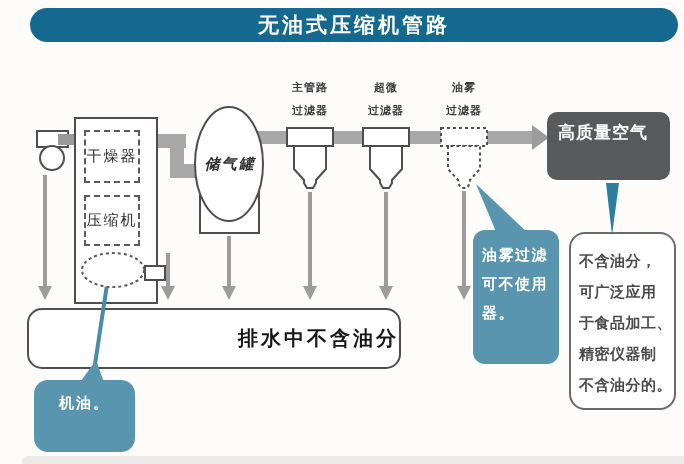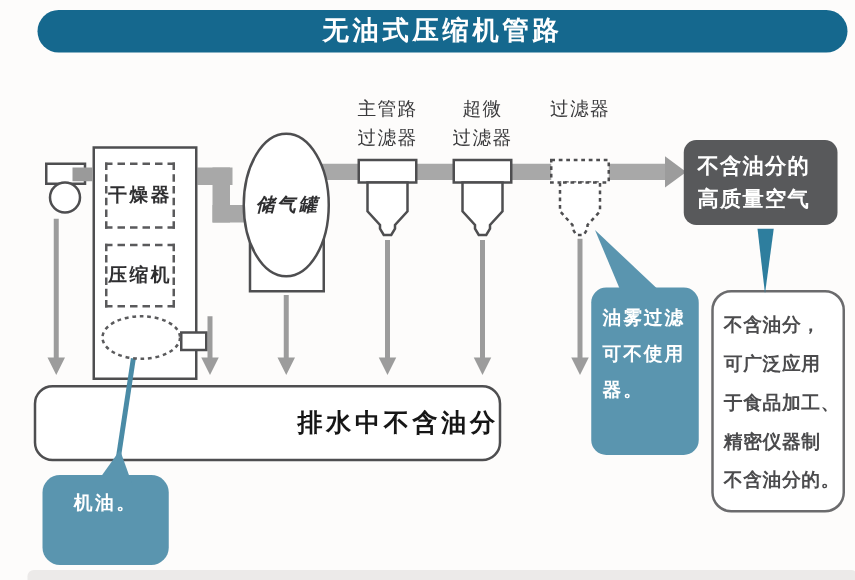--- a/index.html
+++ b/index.html
@@ -16,31 +16,31 @@
   .title-bar{
     left:18px;top:8px;width:648px;height:34px;background:#15688e;
     border-radius:17px;color:#fff;font-weight:bold;font-size:21px;
     letter-spacing:3px;text-align:center;line-height:34px;
   }
 
   
   .unit-box{left:62px;top:117px;width:80px;height:183px;background:#fff;border:2px solid #4e4e50;}
   .dashed-box{position:absolute;border:2px dashed #5a5a5c;background:#fff;
     display:flex;align-items:center;justify-content:center;
-    font-weight:bold;color:#2e2e30;font-size:15px;letter-spacing:2px;white-space:nowrap;}
+    font-weight:normal;color:#2e2e30;font-size:15px;letter-spacing:2px;white-space:nowrap;}
   .dryer-box{left:8px;top:11px;width:52px;height:49px;}
   .compr-box{left:8px;top:76px;width:52px;height:47px;}
 
   
   .tank-label{left:183px;top:155px;width:70px;text-align:center;
     font-weight:bold;font-size:15px;color:#2e2e30;letter-spacing:2px;font-style:italic;}
 
   
-  .filter-label{top:76px;width:96px;text-align:center;font-weight:normal;
-    color:#3a3a3c;font-size:15px;line-height:23px;letter-spacing:1px;}
+  .filter-label{top:76px;width:96px;text-align:center;font-weight:bold;
+    color:#3a3a3c;font-size:11px;line-height:23px;letter-spacing:1px;}
 
   
   .drain-box{left:15px;top:308px;width:370px;height:57px;background:#fff;
     border:2px solid #4e4e50;border-radius:15px;
     display:flex;align-items:center;justify-content:flex-end;}
   .drain-box span{font-weight:bold;font-size:20px;color:#161616;letter-spacing:3px;}
 
   
   .clean-air-box{left:535px;top:112px;width:123px;height:68px;background:#58595b;
     border-radius:10px;color:#fff;font-weight:bold;font-size:17px;line-height:27px;
@@ -88,21 +88,20 @@
     <div class="dashed-box compr-box">
       <span>压缩机</span>
     </div>
   </div>
 
   <div class="abs drain-box">
     <span>排水中不含油分</span>
   </div>
 
   <div class="abs clean-air-box">
-    <span class="line">不含油分的</span>
     <span class="line">高质量空气</span>
   </div>
 
   <div class="abs apps-box">
     <span class="line">不含油分，</span>
     <span class="line">可广泛应用</span>
     <span class="line">于食品加工、</span>
     <span class="line">精密仪器制</span>
     <span class="line">不含油分的。</span>
   </div>
@@ -183,17 +182,18 @@
 
   <div class="abs filter-label" style="left:250px;">
     <span class="line">主管路</span>
     <span class="line">过滤器</span>
   </div>
   <div class="abs filter-label" style="left:326px;">
     <span class="line">超微</span>
     <span class="line">过滤器</span>
   </div>
   <div class="abs filter-label" style="left:404px;">
+    <span class="line">油雾</span>
     <span class="line">过滤器</span>
   </div>
 
   <div class="abs bottom-strip"></div>
 </div>
 
 </body></html>

